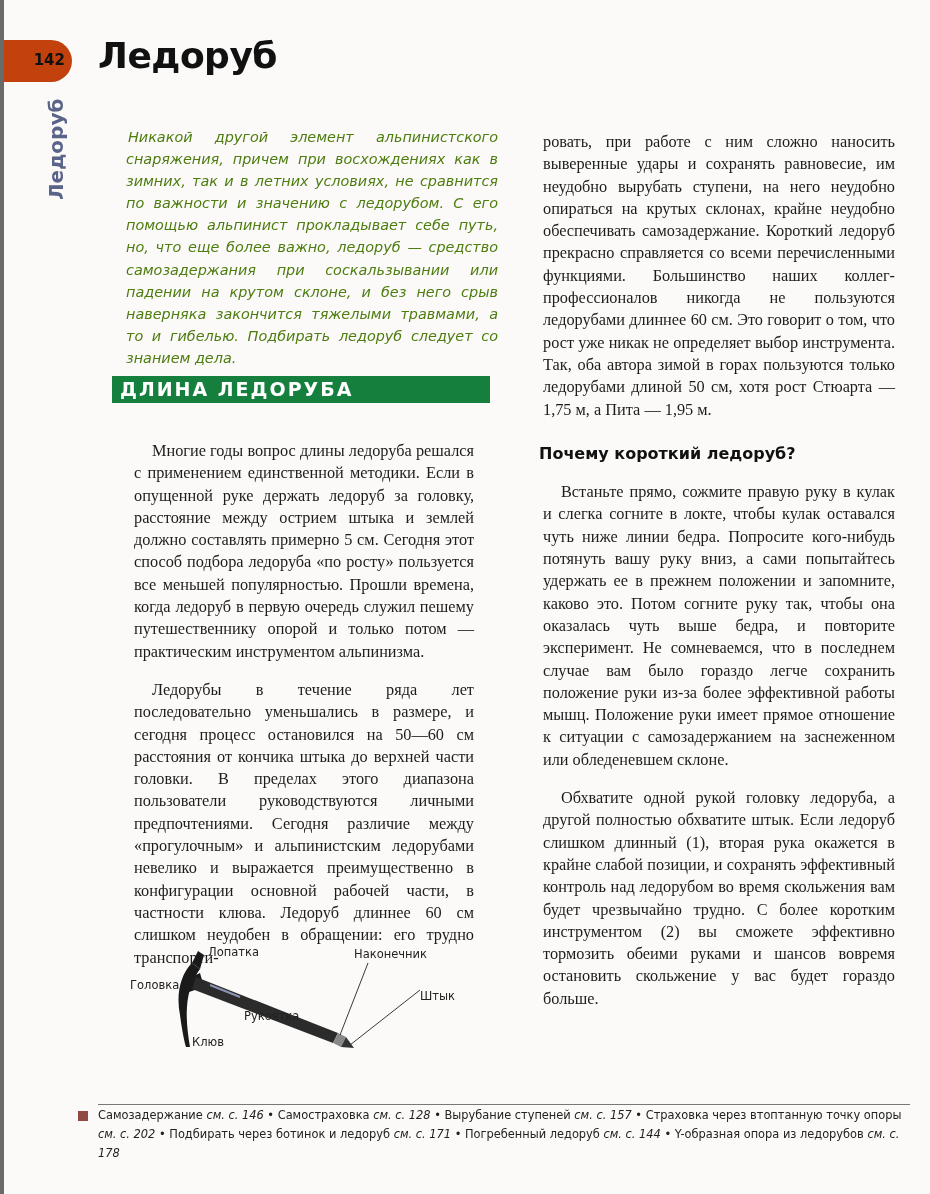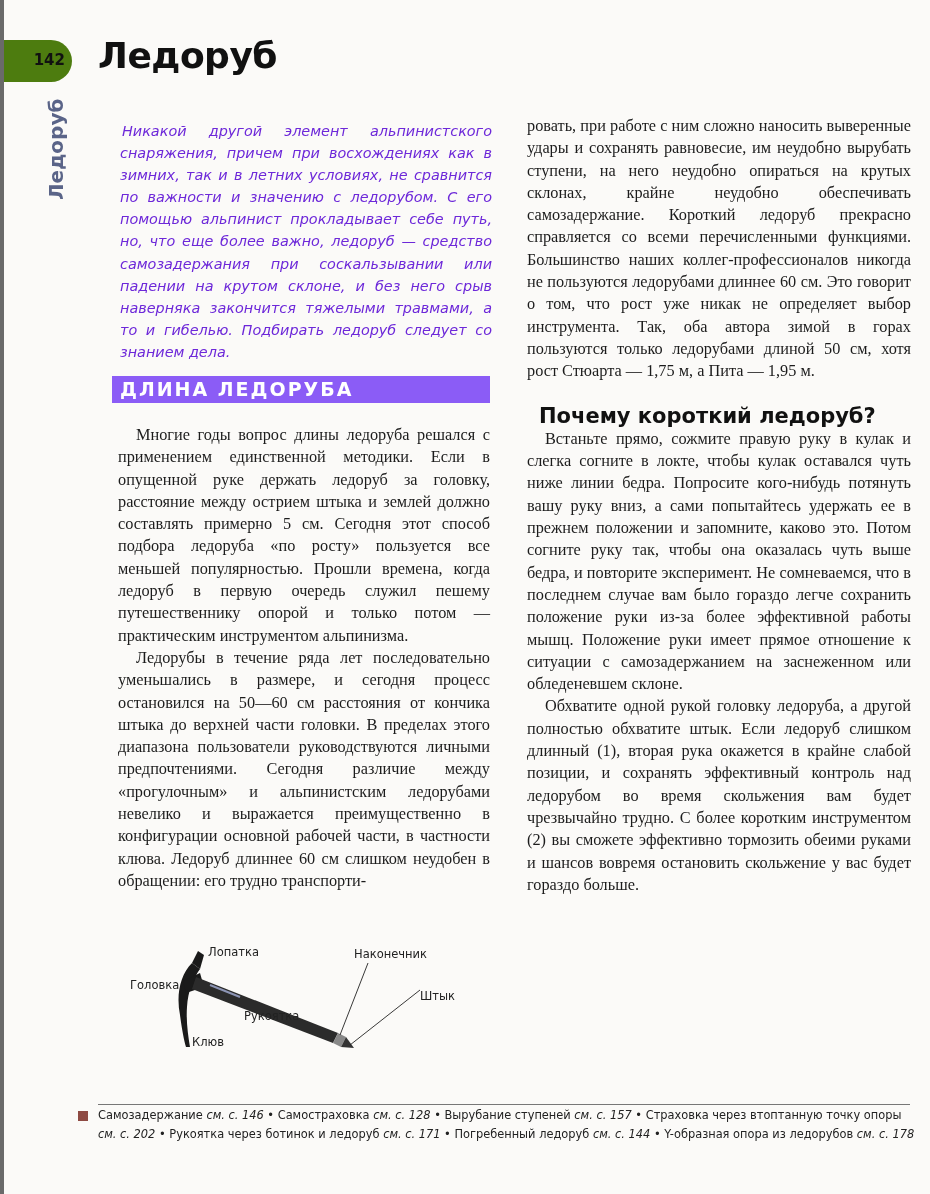--- a/index.html
+++ b/index.html
@@ -8,62 +8,62 @@
     background: #fbfaf8;
     font-family: "Liberation Serif", serif;
     color: #1c1c1c;
   }
   .left-rule {
     position: absolute; left: 0; top: 0; width: 4px; height: 1194px;
     background: #6a6a6a;
   }
   .page-tab {
     position: absolute; left: 4px; top: 40px; width: 68px; height: 42px;
-    background: #4d7c0f; border-radius: 0 22px 22px 0;
+    background: #c2410c; border-radius: 0 22px 22px 0;
   }
   .page-num {
     position: absolute; right: 7px; top: 11px;
     font-family: "DejaVu Sans", sans-serif; font-weight: bold; font-size: 15px; color: #111;
   }
   .page-title {
     position: absolute; left: 98px; top: 35px; margin: 0;
     font-family: "DejaVu Sans", sans-serif; font-weight: bold; font-size: 36px; letter-spacing: -0.5px;
     color: #111;
   }
   .side-label {
     position: absolute; left: 44px; top: 200px;
     transform: rotate(-90deg); transform-origin: left top;
     font-family: "DejaVu Sans", sans-serif; font-weight: bold; font-size: 20px;
     color: #5a6488;
   }
   .intro {
-    position: absolute; left: 118px; top: 118px; width: 372px; margin: 2px;
+    position: absolute; left: 118px; top: 118px; width: 372px; margin: 8px;
     font-family: "DejaVu Sans", sans-serif; font-style: italic; font-size: 14.4px;
-    line-height: 22.1px; color: #6d28d9; text-align: justify;
+    line-height: 22.1px; color: #4d7c0f; text-align: justify;
     text-indent: 2px;
   }
   .section-bar {
     position: absolute; left: 112px; top: 376px; width: 378px; height: 27px;
-    background: #8b5cf6;
+    background: #15803d;
   }
   .section-title {
     position: absolute; left: 8px; top: 2px;
     font-family: "DejaVu Sans", sans-serif; font-weight: bold; font-size: 19px;
     letter-spacing: 2px; color: #ffffff;
   }
   .col {
     position: absolute; font-size: 16.3px; line-height: 22.3px; text-align: justify; margin: 0;
   }
-  .col p { margin: 0; text-indent: 18px; font-family: Liberation Serif, serif; }
+  .col p { margin: 16px; text-indent: 18px; font-family: Liberation Serif, serif; }
   .col1 { left: 118px; top: 424px; width: 372px; }
   .col2 { left: 527px; top: 115px; width: 384px; }
   .col2 p.cont { text-indent: 0; }
   .subhead {
     margin: 22px 0 1px 12px;
-    font-family: "DejaVu Sans", sans-serif; font-weight: bold; font-size: 21px; color: #111;
+    font-family: "DejaVu Sans", sans-serif; font-weight: bold; font-size: 16px; color: #111;
   }
   .diagram { position: absolute; left: 120px; top: 935px; width: 370px; height: 125px; }
   .diagram .lbl {
     position: absolute; font-family: "DejaVu Sans", sans-serif; font-size: 11.5px; color: #222;
   }
   .footer-rule {
     position: absolute; left: 98px; top: 1104px; width: 812px; height: 1px; background: #777;
   }
   .footer-square {
     position: absolute; left: 78px; top: 1111px; width: 10px; height: 10px; background: #8e4a43;
@@ -133,18 +133,18 @@
 <div class="footer-square"></div>
 <div class="footer">
   <span><span>Самозадержание</span> <i>см. с. 146</i></span>
   <span> • </span>
   <span><span>Самостраховка</span> <i>см. с. 128</i></span>
   <span> • </span>
   <span><span>Вырубание ступеней</span> <i>см. с. 157</i></span>
   <span> • </span>
   <span><span>Страховка через втоптанную точку опоры</span> <i>см. с. 202</i></span>
   <span> • </span>
-  <span><span>Рукоятка через ботинок и ледоруб</span> <i>см. с. 171</i></span>
+  <span><span>Подбирать через ботинок и ледоруб</span> <i>см. с. 171</i></span>
   <span> • </span>
   <span><span>Погребенный ледоруб</span> <i>см. с. 144</i></span>
   <span> • </span>
   <span><span>Y-образная опора из ледорубов</span> <i>см. с. 178</i></span>
 </div>
 
 </body></html>

